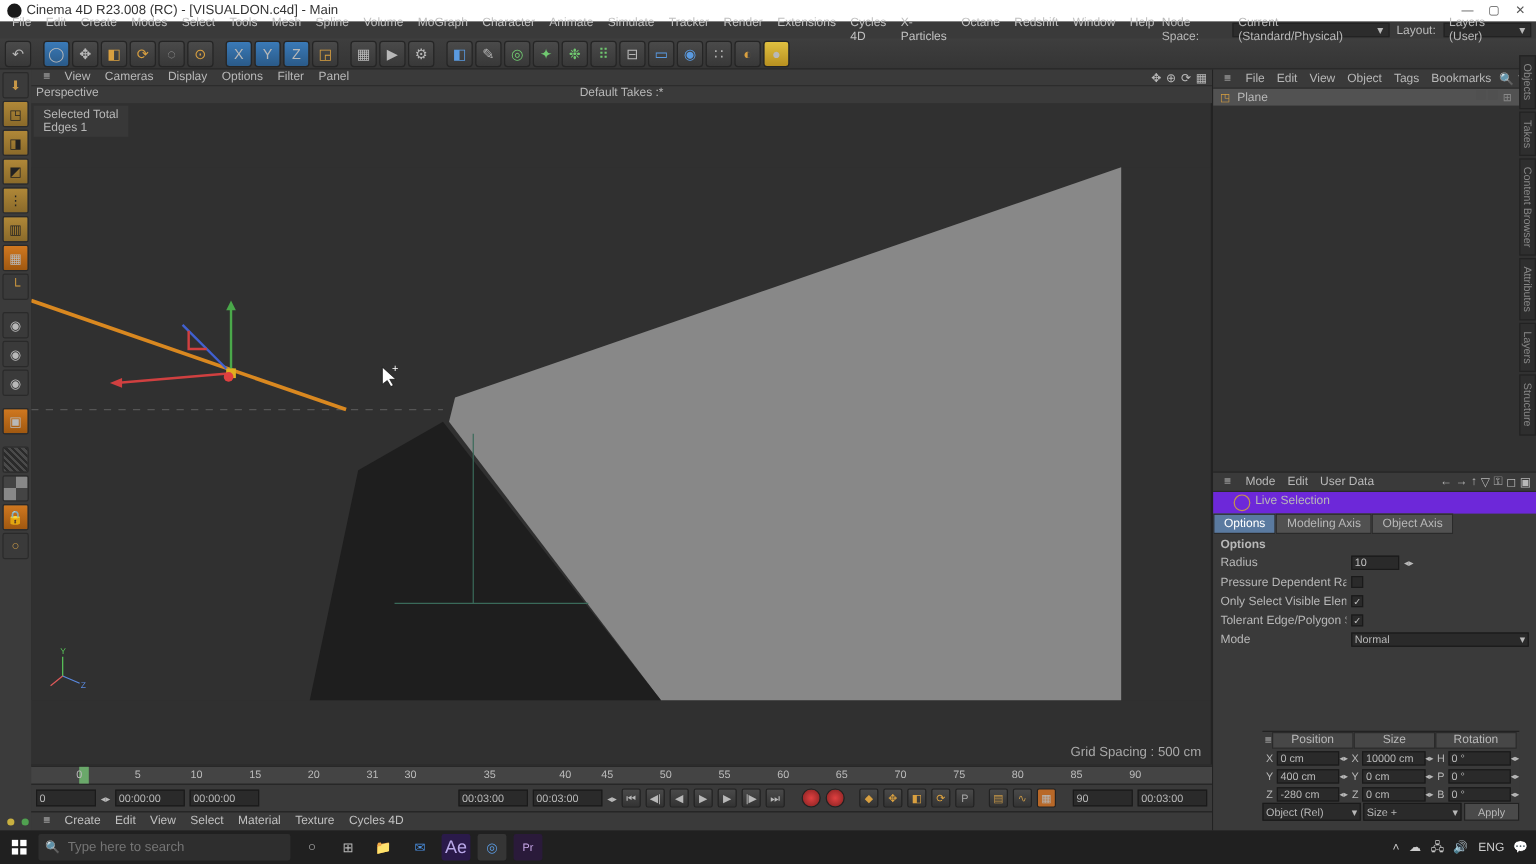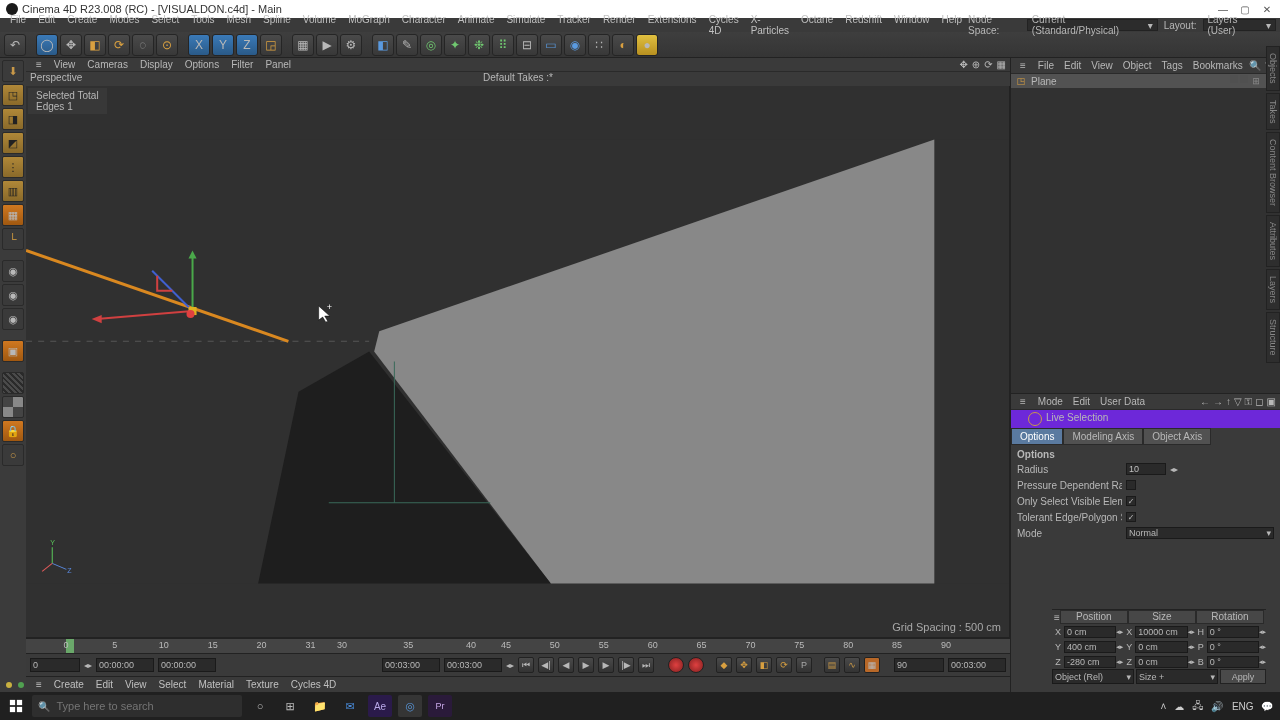--- a/index.html
+++ b/index.html
@@ -539,21 +539,21 @@
       </svg>
   </div>
   <div class="search">
     <span>🔍</span>
     <input placeholder="Type here to search" style="">
   </div>
   <div class="task-icon">○</div>
   <div class="task-icon">⊞</div>
   <div class="task-icon" style="color:#e8c060">📁</div>
   <div class="task-icon" style="color:#4a90e2">✉</div>
-  <div class="task-icon active" style="background:#2a1a4a;color:#b8a8e8;font-size:10px">Ae</div>
+  <div class="task-icon active" style="background:#2a1a4a;color:#b8a8e8;font-size:15px">Ae</div>
   <div class="task-icon active" style="color:#5a9ae0">◎</div>
   <div class="task-icon" style="background:#2a1a3a;color:#c8a8e8;font-size:9px">Pr</div>
   <div class="tray">
     <span>˄</span>
     <span>☁</span>
     <span>🖧</span>
     <span>🔊</span>
     <span>ENG</span>
     <span>💬</span>
   </div>

